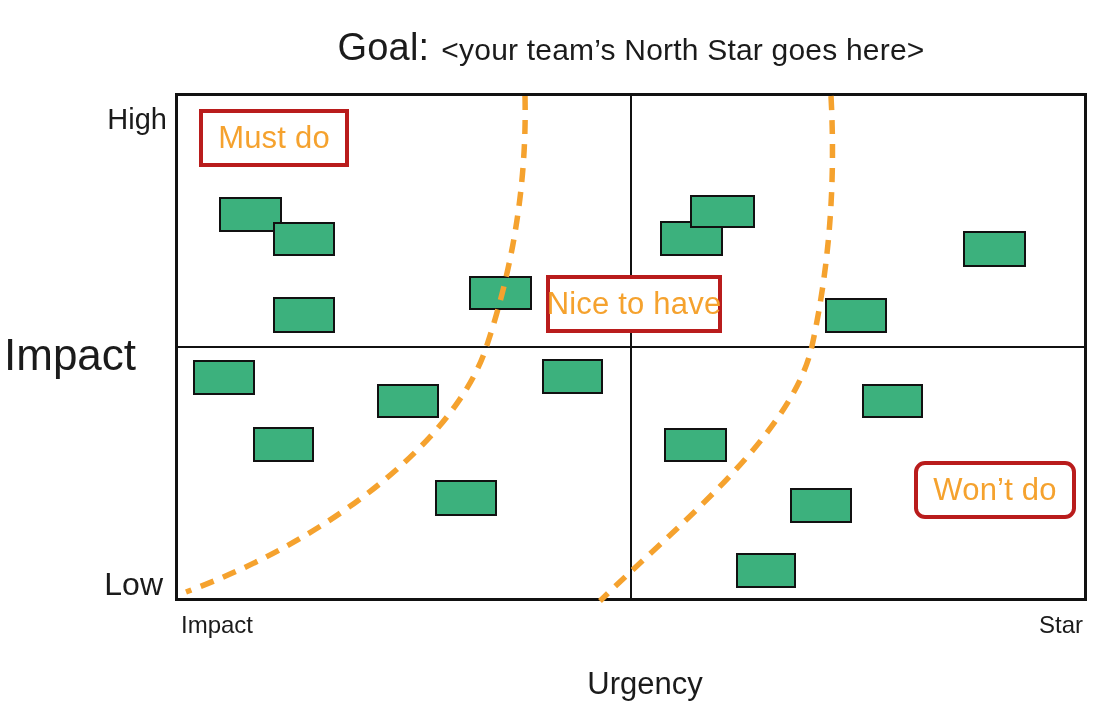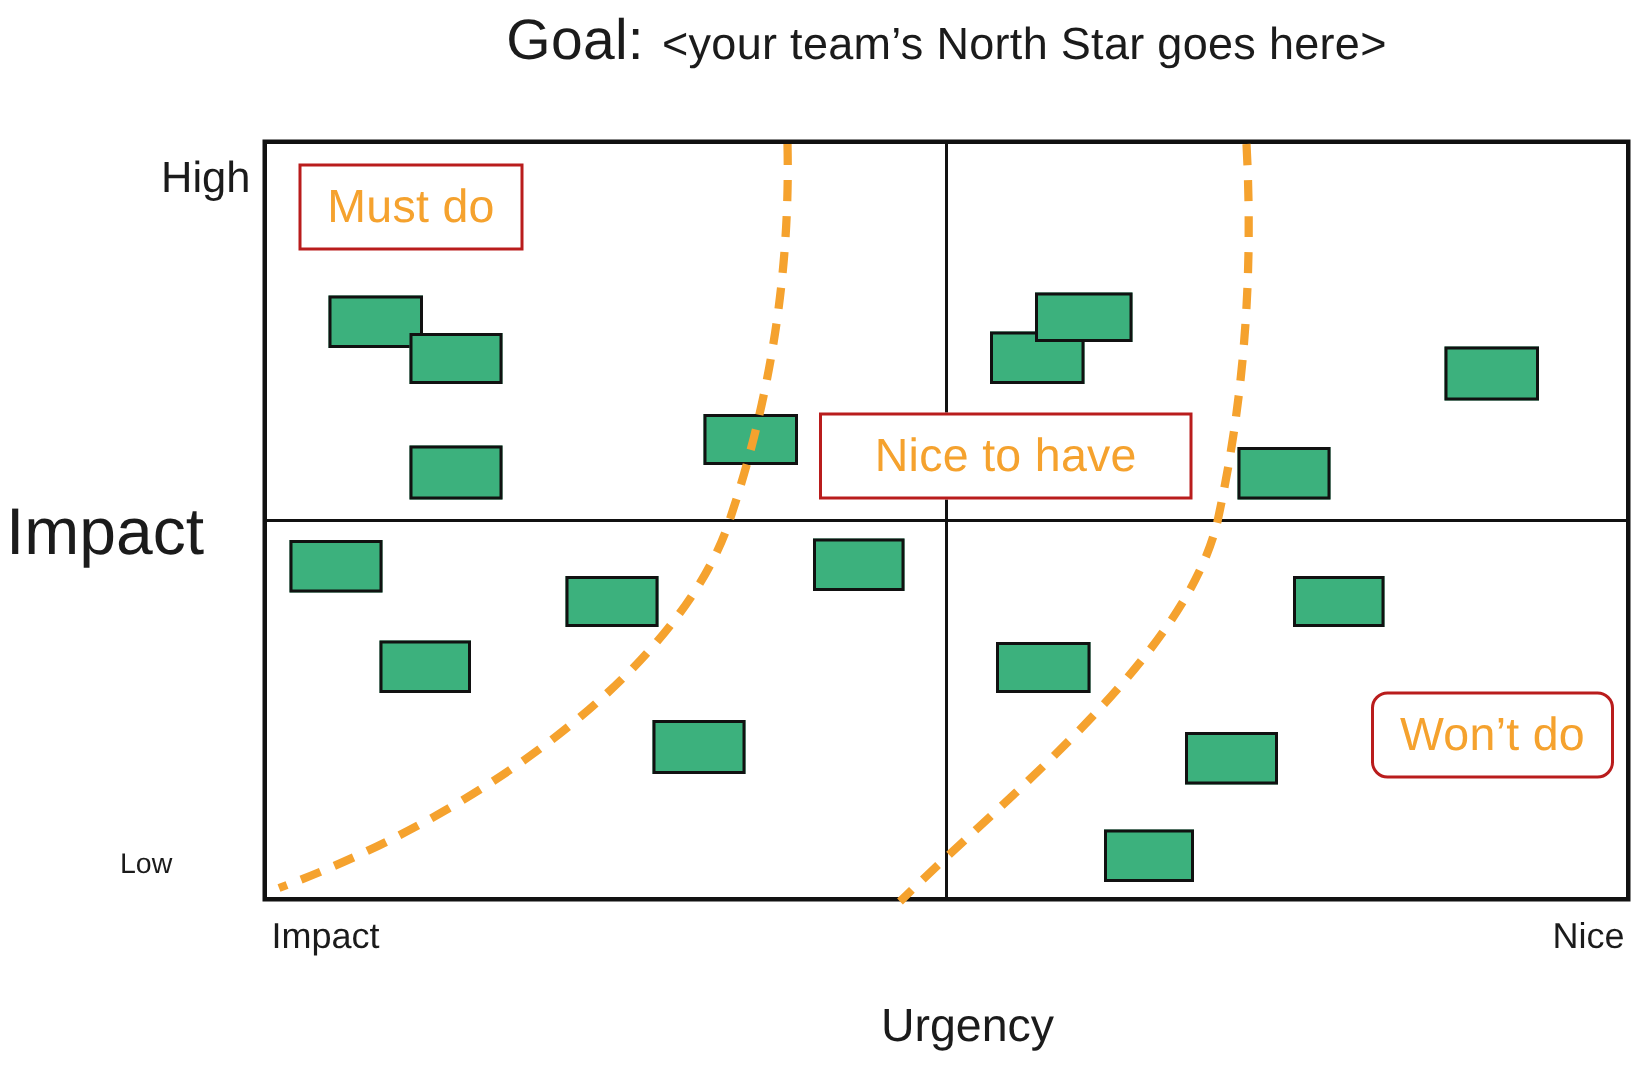--- a/index.html
+++ b/index.html
@@ -8,21 +8,21 @@
     font-family:"Liberation Sans", sans-serif;
     color:#1b1b1b; background:#ffffff; overflow:hidden;
   }
 
   
   .title-row {
     position:absolute; left:175px; top:6px; width:912px;
     display:flex; align-items:baseline; justify-content:center; gap:12px;
     white-space:nowrap;
   }
-  .goal-label { font-size:38px; font-weight:500; letter-spacing:0.2px; }
+  .goal-label { font-size:38px; font-weight:500; letter-spacing:0.2px;margin-top:20px; }
   .goal-subtitle { font-size:30px; font-weight:400; letter-spacing:0.2px; }
 
   
   .matrix {
     position:absolute; left:175px; top:93px; width:912px; height:508px;
     border:3px solid #111; box-sizing:border-box; background:#ffffff;
   }
   .vline { position:absolute; left:630px; top:96px; width:2px; height:502px; background:#111; }
   .hline { position:absolute; left:178px; top:346px; width:906px; height:2px; background:#111; }
 
@@ -36,33 +36,33 @@
   
   .curve-svg { position:absolute; left:0; top:0; pointer-events:none; }
   .curve {
     fill:none; stroke:#F5A22E; stroke-width:5.5;
     stroke-dasharray:14 10; stroke-linecap:butt;
   }
 
   
   .quad-label {
     position:absolute; box-sizing:border-box; height:58px;
-    border:2px solid #b91c1c; background:#ffffff; color:#F5A22E;
+    border:4px solid #b91c1c; background:#ffffff; color:#F5A22E;
     font-size:31px; font-weight:500; letter-spacing:0.2px;
     display:flex; align-items:center; justify-content:center;
     white-space:nowrap;
   }
   .label-must  { left:199px; top:109px; width:150px; }
-  .label-nice  { left:546px; top:275px; width:249px; }
+  .label-nice  { left:546px; top:275px; width:176px; }
   .label-wont  { left:914px; top:461px; width:162px;border-radius:11px; }
 
   
   .axis-text { position:absolute; white-space:nowrap; }
   .y-high   { left:80px;  top:103px; width:87px; text-align:right; font-size:29px; }
-  .y-low    { left:80px;  top:566px; width:83px; font-size:19px; }
+  .y-low    { left:80px;  top:566px; width:83px; text-align:right; font-size:32px; }
   .y-title  { left:4px;   top:330px; font-size:44px; }
   .x-start  { left:181px; top:611px; font-size:24px; }
   .x-end    { left:1000px;top:611px; width:83px; text-align:right; font-size:24px; }
   .x-title  { left:189px; top:666px; width:912px; text-align:center; font-size:31px; }
 </style>
 </head>
 <body>
 
 <div class="page">
 
@@ -107,16 +107,16 @@
     <span>Nice to have</span>
   </div>
   <div class="quad-label label-wont">
     <span>Won’t do</span>
   </div>
 
   <div class="axis-text y-high">High</div>
   <div class="axis-text y-low">Low</div>
   <div class="axis-text y-title">Impact</div>
   <div class="axis-text x-start">Impact</div>
-  <div class="axis-text x-end">Nice</div>
+  <div class="axis-text x-end">Star</div>
   <div class="axis-text x-title">Urgency</div>
 
 </div>
 
 </body></html>

